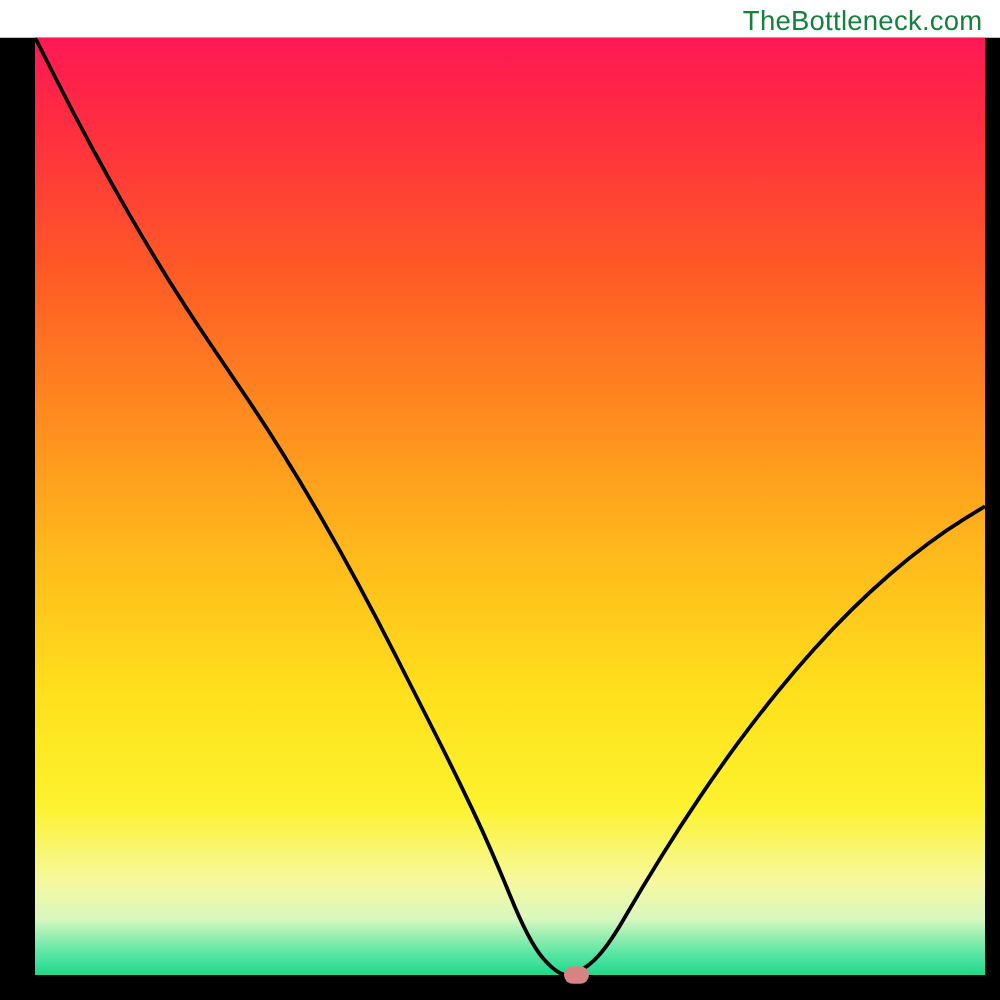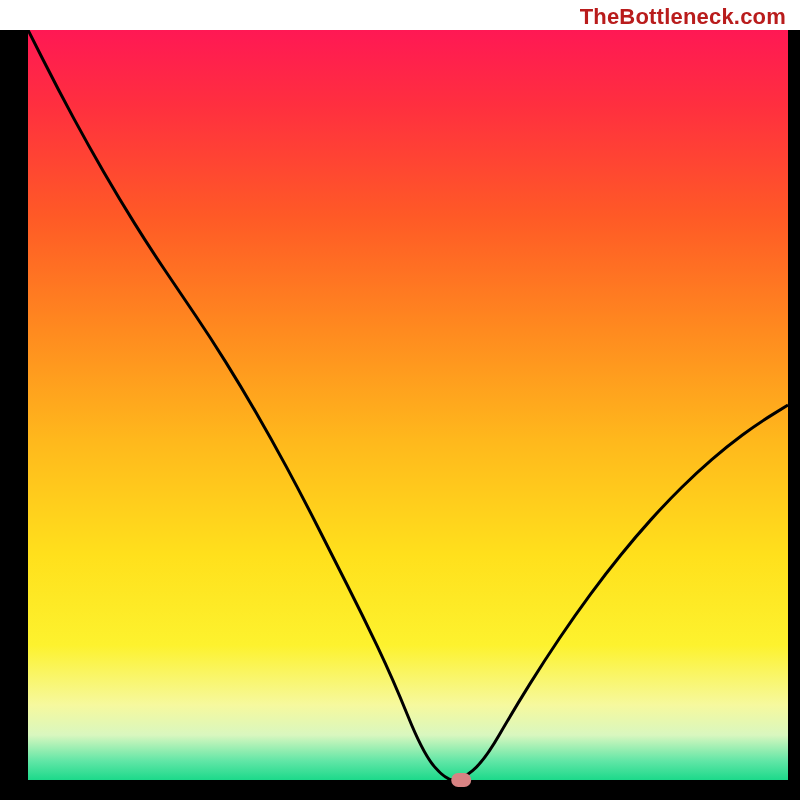--- a/index.html
+++ b/index.html
@@ -12,23 +12,23 @@
   }
   .container {
     position: relative;
     width: 800px;
     height: 800px;
   }
   .watermark {
     position: absolute;
     top: 4px;
     right: 14px;
-    color: #b91c1c;
+    color: #15803d;
     font-size: 22px;
-    font-weight: 700;
+    font-weight: 400;
     letter-spacing: 0.2px;
   }
   svg.chart {
     position: absolute;
     top: 30px;
     left: 0;
     width: 800px;
     height: 770px;
   }
 </style>

